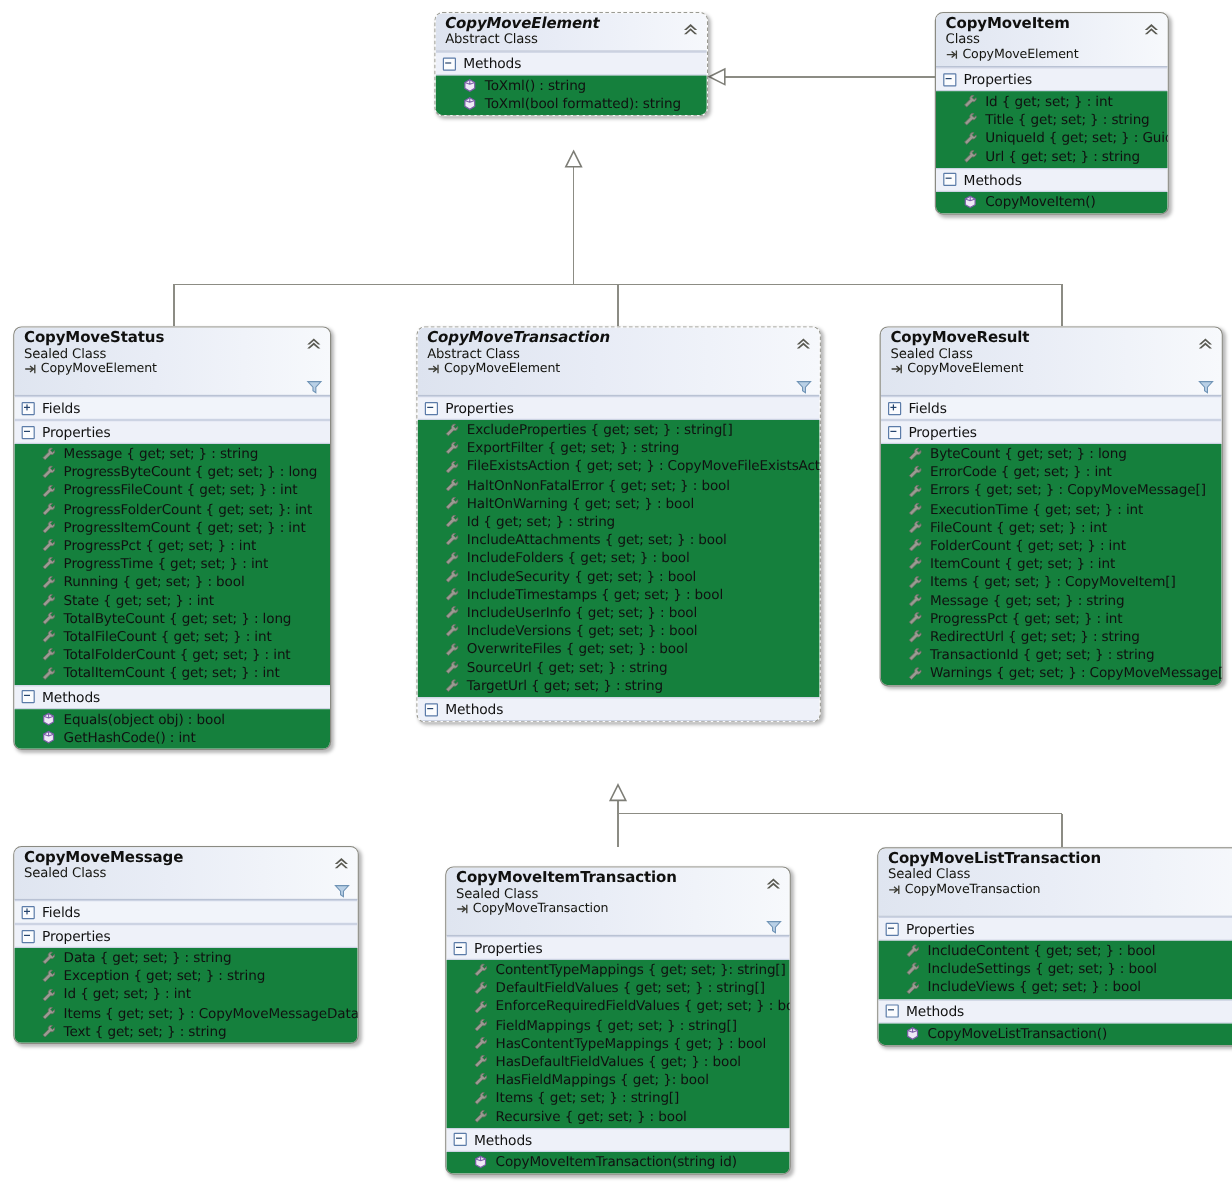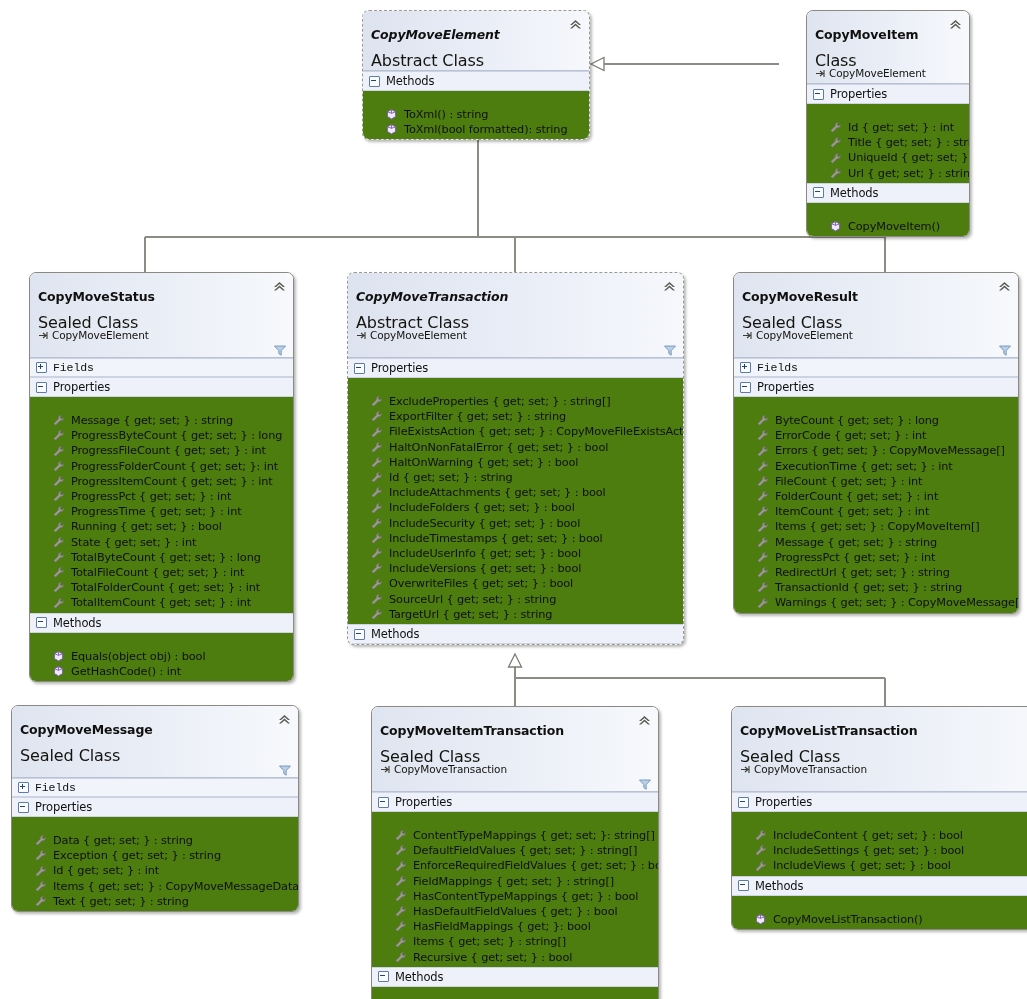--- a/index.html
+++ b/index.html
@@ -12,47 +12,47 @@
 
   
   .uml{position:absolute;box-sizing:border-box;
        background:#ffffff;
        border:1px solid #8a8a82;
        border-radius:7px;
        box-shadow:2px 2px 3px rgba(0,0,0,.28);
        overflow:hidden;}
   .uml.abstract{border:1px dashed #9a9a92;background:#fdfdfd;}
 
-  .uml .hdr{position:relative;padding:16px 8px 3px 8px;
+  .uml .hdr{position:relative;padding:0 8px 3px 8px;
             background:linear-gradient(to right,#dfe5f0 0%,#e9edf6 45%,#f7f9fc 100%);
             border-bottom:1px solid #b9c2d4;}
   .uml.abstract .hdr{background:linear-gradient(to right,#dde3ef 0%,#e8ecf6 45%,#f6f8fc 100%);}
 
   .cls-name{font-size:12.5px;font-weight:bold;color:#10100f;line-height:15px;}
   .cls-name.ital{font-style:italic;}
-  .cls-kind{font-size:16px;color:#14140f;line-height:13px;margin-top:12px;}
+  .cls-kind{font-size:11px;color:#14140f;line-height:13px;margin-top:0px;}
   .cls-base{font-size:10.5px;color:#14140f;line-height:13px;
             display:flex;align-items:center;gap:3px;}
 
   .hdr-pad{height:12px;}
 
   .chev{position:absolute;right:6px;top:5px;width:15px;height:14px;}
   .funnel{position:absolute;right:6px;bottom:2px;width:14px;height:13px;}
 
   
   .comp-hdr{display:flex;align-items:center;gap:6px;
             padding:2px 17px 2px 6px;font-size:11.5px;color:#111;
             background:#eef1f9;border-top:1px solid #ccd3e3;border-bottom:1px solid #ccd3e3;}
-  .comp-hdr.plain{background:#f1f4fa;font-family:Liberation Mono, monospace;}
+  .comp-hdr.plain{background:#f1f4fa;}
   .comp-box{width:9px;height:9px;border:1px solid #5b7ba8;background:#fbfcfe;
             position:relative;flex:0 0 auto;border-radius:1px;}
   .comp-box:before{content:"";position:absolute;left:1px;top:3px;width:5px;height:1px;background:#26456e;}
   .comp-box.plus:after{content:"";position:absolute;left:3px;top:1px;width:1px;height:5px;background:#26456e;}
 
-  .rows{background:#4d7c0f;padding:16px 0 2px 0;}
+  .rows{background:#15803d;padding:1px 0 2px 0;}
   .row{display:flex;align-items:center;gap:6px;padding:0 4px 0 22px;
        font-size:11.3px;color:#101010;line-height:15.2px;white-space:nowrap;}
 
   .ico{flex:0 0 auto;width:13px;height:13px;position:relative;display:inline-block;}
 
   
   .txt{letter-spacing:-0.1px;}
 </style>
 </head>
 <body>
@@ -118,21 +118,21 @@
                 <path d="M6.5 1.5 L10.6 3.8 L10.6 8.6 L6.5 11 L2.4 8.6 L2.4 3.8 Z" fill="#efeaf7" stroke="#7b5ea8" stroke-width="1"></path>
                 <path d="M6.5 1.5 L6.5 5.3 M6.5 5.3 L2.4 3.8 M6.5 5.3 L10.6 3.8" stroke="#7b5ea8" stroke-width=".9" fill="none"></path>
               </svg>
           </span>
           <span class="txt">ToXml(bool formatted): string</span>
         </div>
       </div>
     </div>
   </div>
 
-  <div class="uml" style="left:806px;top:10px;width:164px;">
+  <div class="uml" style="left:779px;top:10px;width:195px;">
     <div class="hdr">
       <div class="cls-name txt">CopyMoveItem</div>
       <div class="cls-kind txt">Class</div>
       <div class="cls-base">
         <span class="ico" style="width:11px;height:11px;">
           <svg width="11" height="11" viewBox="0 0 11 11">
               <path d="M1 5.5 L7 5.5 M5 3 L8 5.5 L5 8 M9 2 L9 9" stroke="#3a3a32" stroke-width="1.1" fill="none"></path>
             </svg>
         </span>
         <span class="txt">CopyMoveElement</span>
@@ -185,21 +185,21 @@
             <span class="ico"><svg width="13" height="13" viewBox="0 0 13 13">
                 <path d="M6.5 1.5 L10.6 3.8 L10.6 8.6 L6.5 11 L2.4 8.6 L2.4 3.8 Z" fill="#efeaf7" stroke="#7b5ea8" stroke-width="1"></path>
                 <path d="M6.5 1.5 L6.5 5.3 M6.5 5.3 L2.4 3.8 M6.5 5.3 L10.6 3.8" stroke="#7b5ea8" stroke-width=".9" fill="none"></path>
               </svg></span>
             <span class="txt">CopyMoveItem()</span>
           </div>
       </div>
     </div>
   </div>
 
-  <div class="uml" style="left:29px;top:272px;width:265px;">
+  <div class="uml" style="left:11px;top:272px;width:265px;">
     <div class="hdr">
       <div class="cls-name txt">CopyMoveStatus</div>
       <div class="cls-kind txt">Sealed Class</div>
       <div class="cls-base">
         <span class="ico" style="width:11px;height:11px;">
           <svg width="11" height="11" viewBox="0 0 11 11">
               <path d="M1 5.5 L7 5.5 M5 3 L8 5.5 L5 8 M9 2 L9 9" stroke="#3a3a32" stroke-width="1.1" fill="none"></path>
             </svg>
         </span>
         <span class="txt">CopyMoveElement</span>
@@ -635,21 +635,21 @@
         <div class="row">
             <span class="ico"><svg width="13" height="13" viewBox="0 0 13 13">
                 <path d="M9.6 1.6a2.6 2.6 0 0 0-3.3 3.3L1.8 9.4l1.8 1.8 4.5-4.5a2.6 2.6 0 0 0 3.3-3.3L9.7 5 8 3.3Z" fill="#9b9b92" stroke="#6e6e66" stroke-width=".7"></path>
               </svg></span>
             <span class="txt">Text { get; set; } : string</span>
           </div>
       </div>
     </div>
   </div>
 
-  <div class="uml" style="left:371px;top:706px;width:288px;">
+  <div class="uml" style="left:371px;top:722px;width:288px;">
     <div class="hdr">
       <div class="cls-name txt">CopyMoveItemTransaction</div>
       <div class="cls-kind txt">Sealed Class</div>
       <div class="cls-base">
         <span class="ico" style="width:11px;height:11px;">
           <svg width="11" height="11" viewBox="0 0 11 11">
               <path d="M1 5.5 L7 5.5 M5 3 L8 5.5 L5 8 M9 2 L9 9" stroke="#3a3a32" stroke-width="1.1" fill="none"></path>
             </svg>
         </span>
         <span class="txt">CopyMoveTransaction</span>

